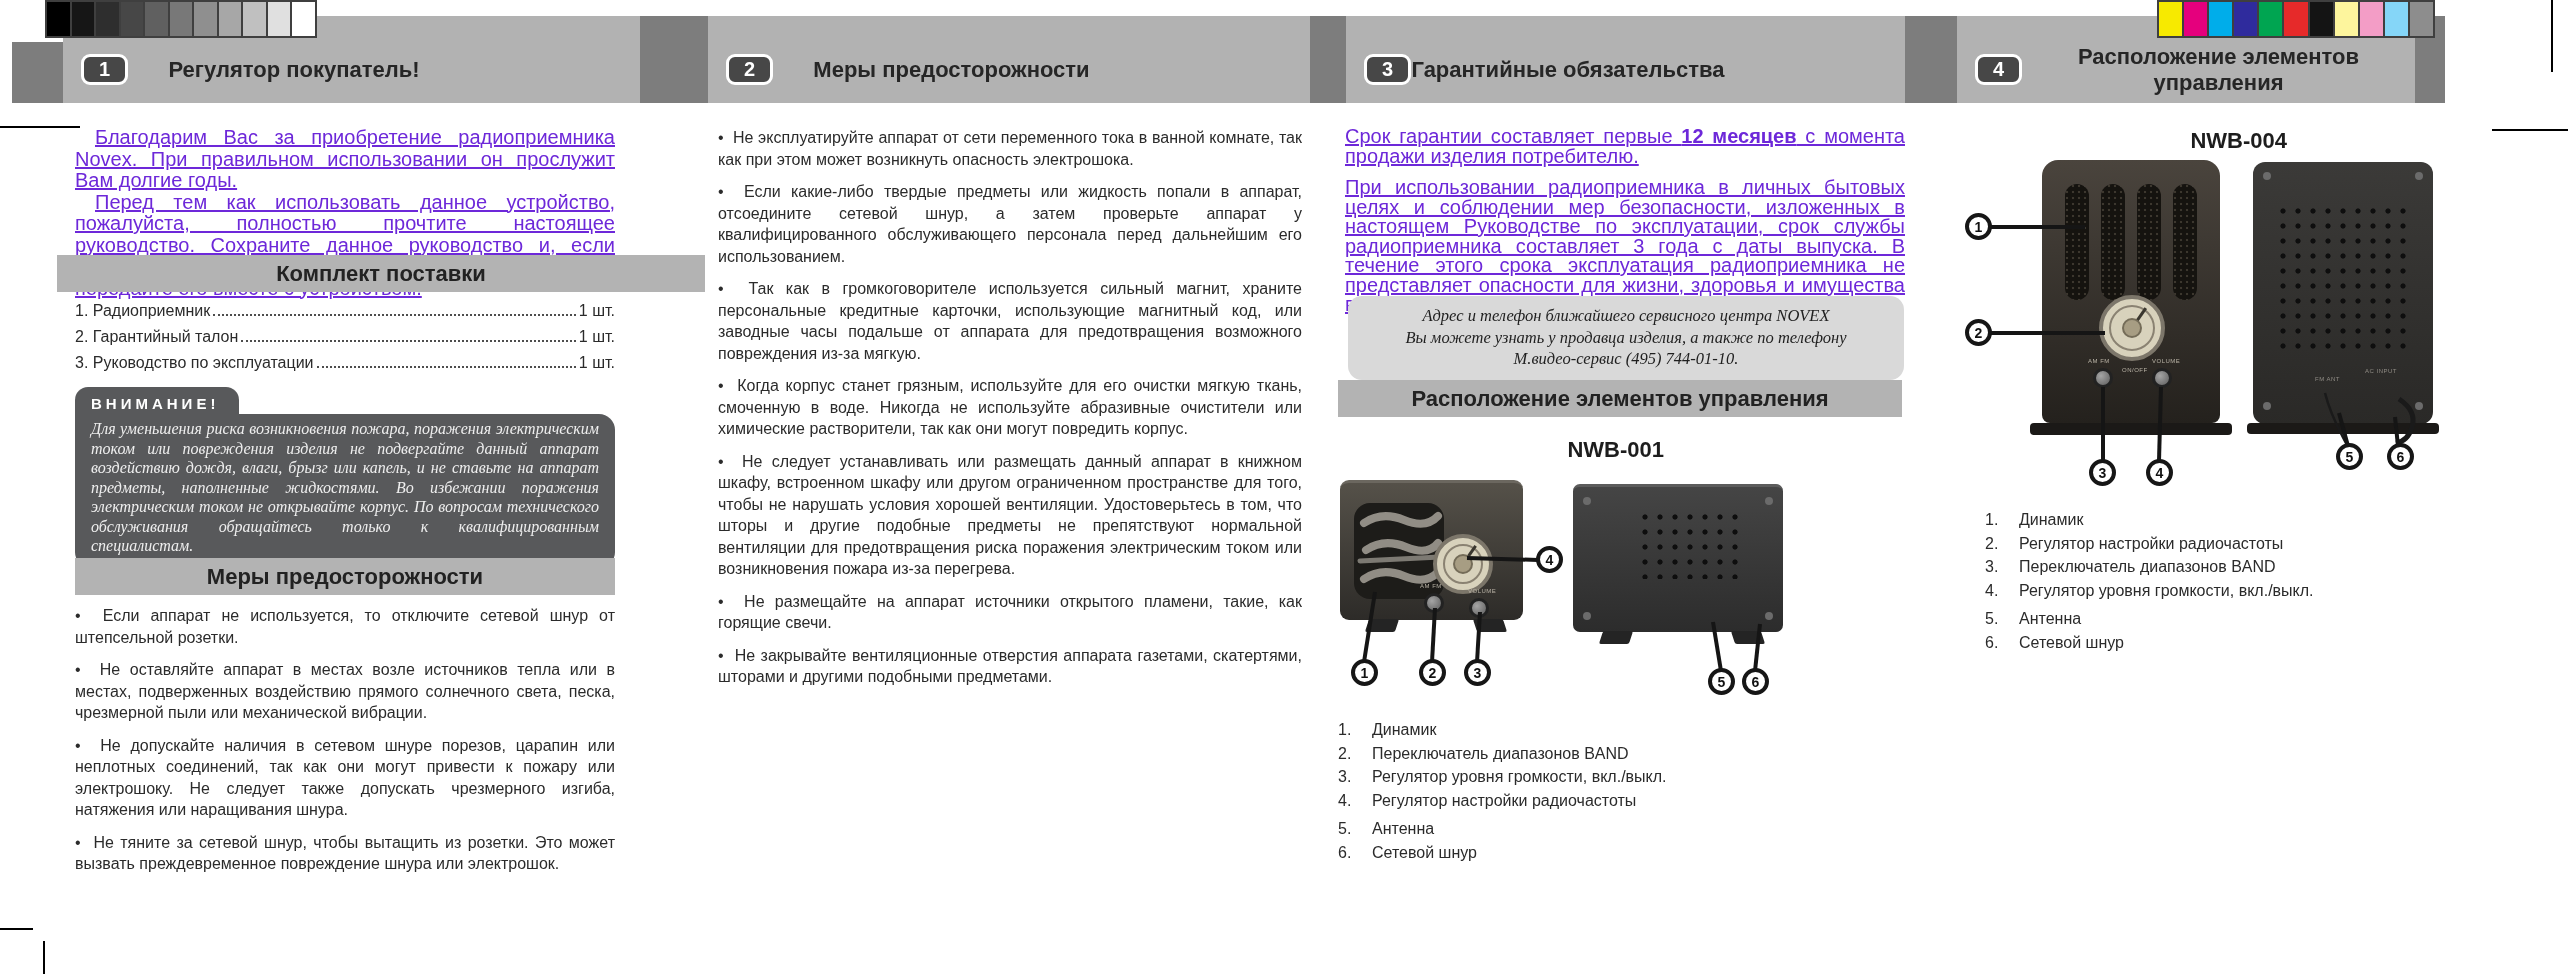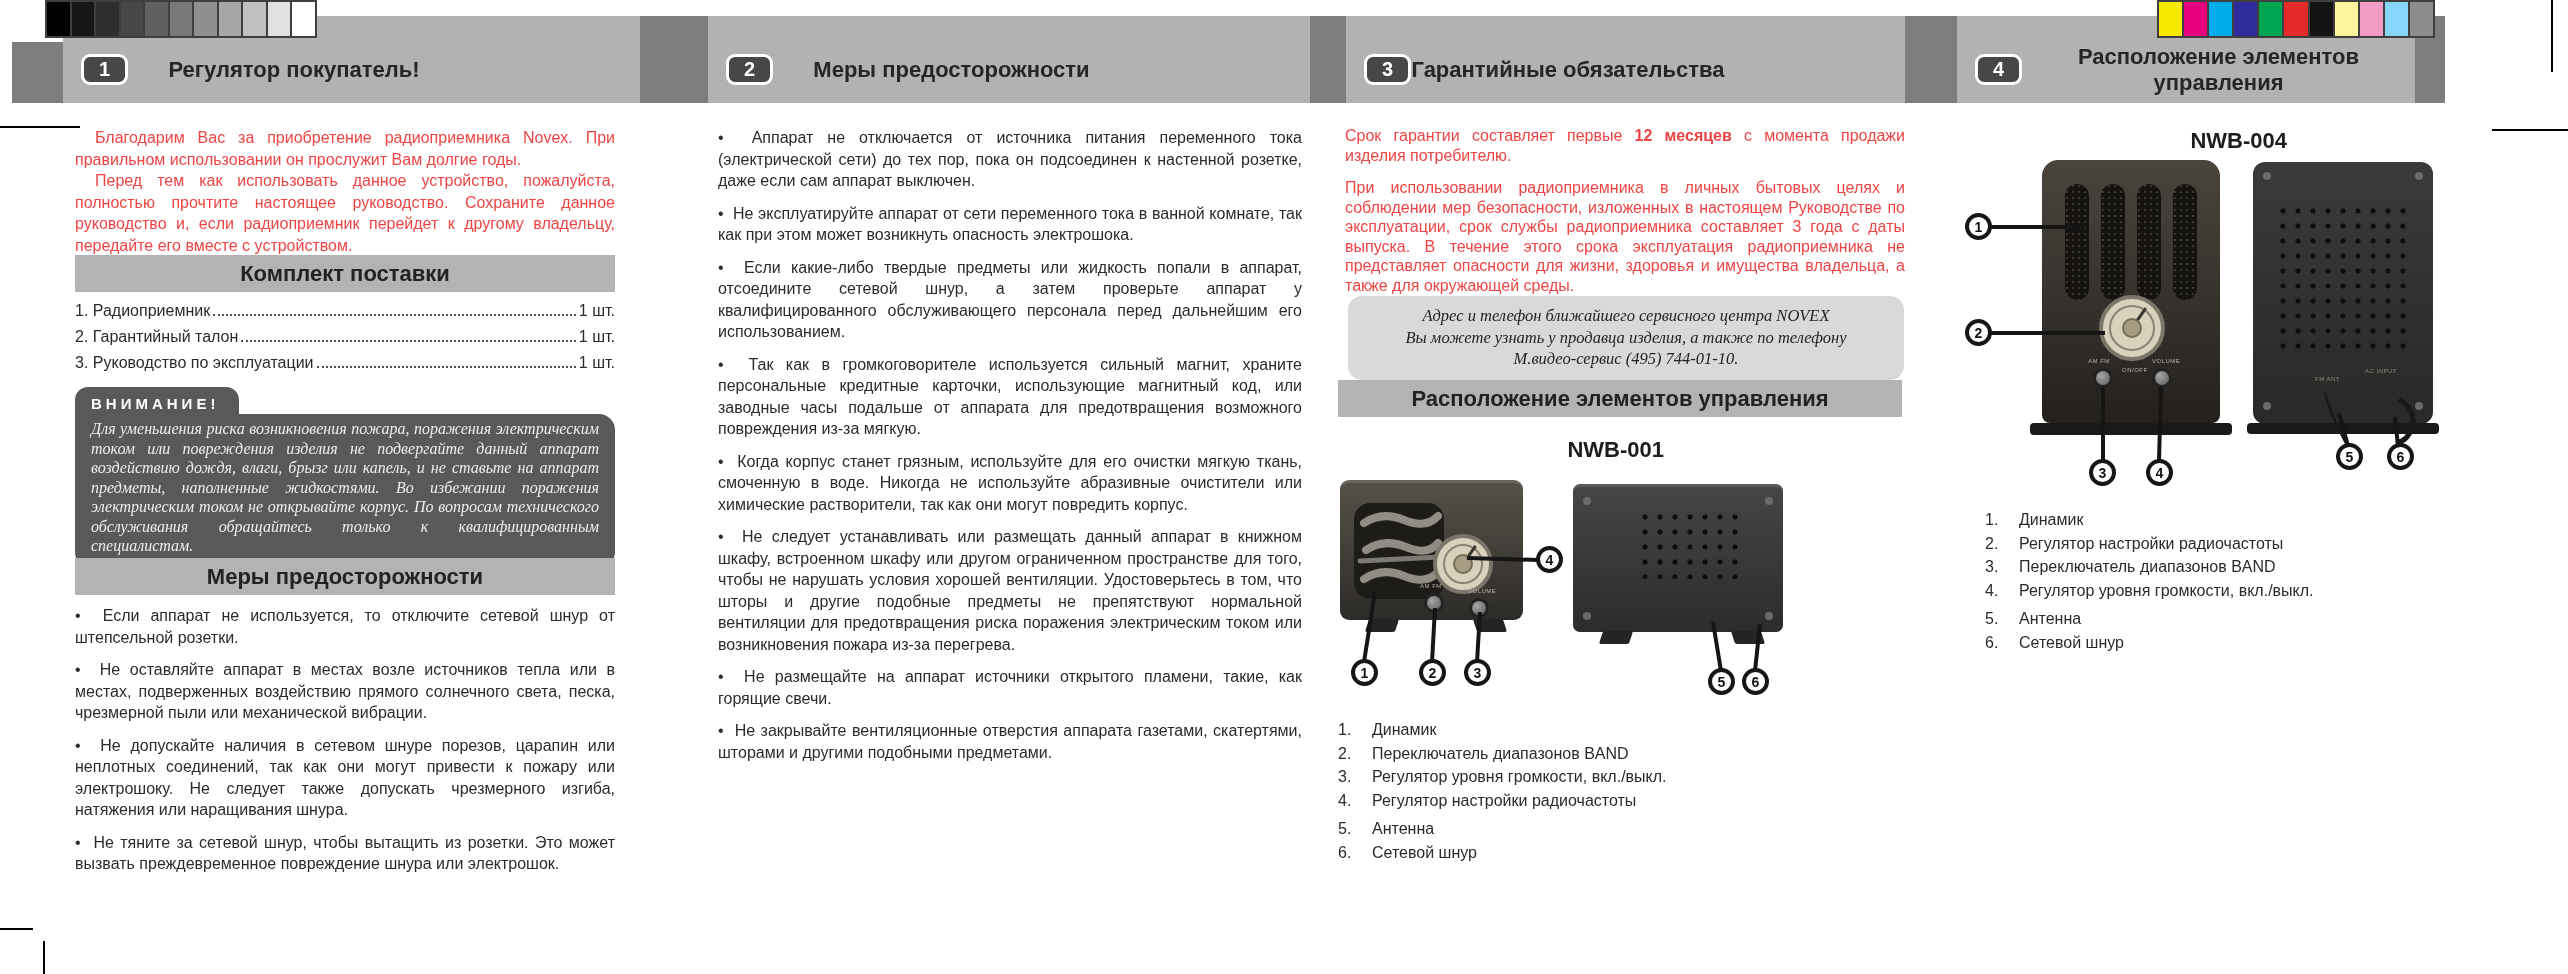--- a/index.html
+++ b/index.html
@@ -20,21 +20,21 @@
   .hseg.dark  { background:#7d7d7d; }
   .hseg.light { background:#b2b2b2; display:flex; align-items:center; padding-top:20px; }
   .badge { width:47px; height:31px; margin-left:18px; flex:0 0 auto;
            background:#474747; border:3px solid #fff; border-radius:9px;
            color:#fff; font-weight:bold; font-size:20px;
            display:flex; align-items:center; justify-content:center; }
   .htitle { flex:1; text-align:center; font-weight:bold; font-size:22px; color:#262626; }
   .htitle.shift { margin-right:180px; }
 
   
-  .para { position:absolute; text-align:justify; font-size:16px; line-height:21.5px; color:#ef4444; }
+  .para { position:absolute; text-align:justify; font-size:20px; line-height:21.5px; color:#6d28d9;text-decoration:underline; }
   .para p { text-indent:20px; }
   .bullets { position:absolute; font-size:16px; line-height:21.5px; color:#2b2b2b; }
   .bullet { text-align:justify; margin-bottom:11px; }
   .bullet::before { content:"\2022\00a0\00a0"; }
 
   .subhdr { position:absolute; height:37px; background:#b3b3b3; display:flex; align-items:center;
             justify-content:center; font-weight:bold; font-size:22px; color:#222; }
 
   
   .kitlist { position:absolute; font-size:16px; color:#2b2b2b; }
@@ -155,21 +155,21 @@
     <span style="background: rgb(243, 157, 198);"></span>
     <span style="background: rgb(133, 214, 248);"></span>
     <span style="background: rgb(141, 141, 141);"></span>
   </div>
 
   <div class="para" style="left:75px;top:127px;width:540px">
     <p>Благодарим Вас за приобретение радиоприемника Novex. При правильном использовании он прослужит Вам долгие годы.</p>
     <p>Перед тем как использовать данное устройство, пожалуйста, полностью прочтите настоящее руководство. Сохраните данное руководство и, если радиоприемник перейдет к другому владельцу, передайте его вместе с устройством.</p>
   </div>
 
-  <div class="subhdr" style="left:75px;top:255px;width:540px">Комплект поставки</div>
+  <div class="subhdr" style="left:57px;top:255px;width:648px">Комплект поставки</div>
 
   <div class="kitlist" style="left:75px;top:302px;width:540px">
     <div class="kitrow">
       <span>1.  Радиоприемник</span>
       <span class="lead"></span>
       <span class="qty">1 шт.</span>
     </div>
     <div class="kitrow">
       <span>2.  Гарантийный талон</span>
       <span class="lead"></span>
@@ -190,21 +190,20 @@
   <div class="subhdr" style="left:75px;top:558px;width:540px">Меры предосторожности</div>
 
   <div class="bullets" style="left:75px;top:605px;width:540px">
     <div class="bullet">Если аппарат не используется, то отключите сетевой шнур от штепсельной розетки.</div>
     <div class="bullet">Не оставляйте аппарат в местах возле источников тепла или в местах, подверженных воздействию прямого солнечного света, песка, чрезмерной пыли или механической вибрации.</div>
     <div class="bullet">Не допускайте наличия в сетевом шнуре порезов, царапин или неплотных соединений, так как они могут привести к пожару или электрошоку. Не следует также допускать чрезмерного изгиба, натяжения или наращивания шнура.</div>
     <div class="bullet">Не тяните за сетевой шнур, чтобы вытащить из розетки. Это может вызвать преждевременное повреждение шнура или электрошок.</div>
   </div>
 
   <div class="bullets" style="left:718px;top:127px;width:584px">
-    <div class="bullet">Аппарат не отключается от источника питания переменного тока (электрической сети) до тех пор, пока он подсоединен к настенной розетке, даже если сам аппарат выключен.</div>
     <div class="bullet">Не эксплуатируйте аппарат от сети переменного тока в ванной комнате, так как при этом может возникнуть опасность электрошока.</div>
     <div class="bullet">Если какие-либо твердые предметы или жидкость попали в аппарат, отсоедините сетевой шнур, а затем проверьте аппарат у квалифицированного обслуживающего персонала перед дальнейшим его использованием.</div>
     <div class="bullet">Так как в громкоговорителе используется сильный магнит, храните персональные кредитные карточки, использующие магнитный код, или заводные часы подальше от аппарата для предотвращения возможного повреждения из-за мягкую.</div>
     <div class="bullet">Когда корпус станет грязным, используйте для его очистки мягкую ткань, смоченную в воде. Никогда не используйте абразивные очистители или химические растворители, так как они могут повредить корпус.</div>
     <div class="bullet">Не следует устанавливать или размещать данный аппарат в книжном шкафу, встроенном шкафу или другом ограниченном пространстве для того, чтобы не нарушать условия хорошей вентиляции. Удостоверьтесь в том, что шторы и другие подобные предметы не препятствуют нормальной вентиляции для предотвращения риска поражения электрическим током или возникновения пожара из-за перегрева.</div>
     <div class="bullet">Не размещайте на аппарат источники открытого пламени, такие, как горящие свечи.</div>
     <div class="bullet">Не закрывайте вентиляционные отверстия аппарата газетами, скатертями, шторами и другими подобными предметами.</div>
   </div>
 
   <div class="para" style="left:1345px;top:126px;width:560px;line-height:20px">

